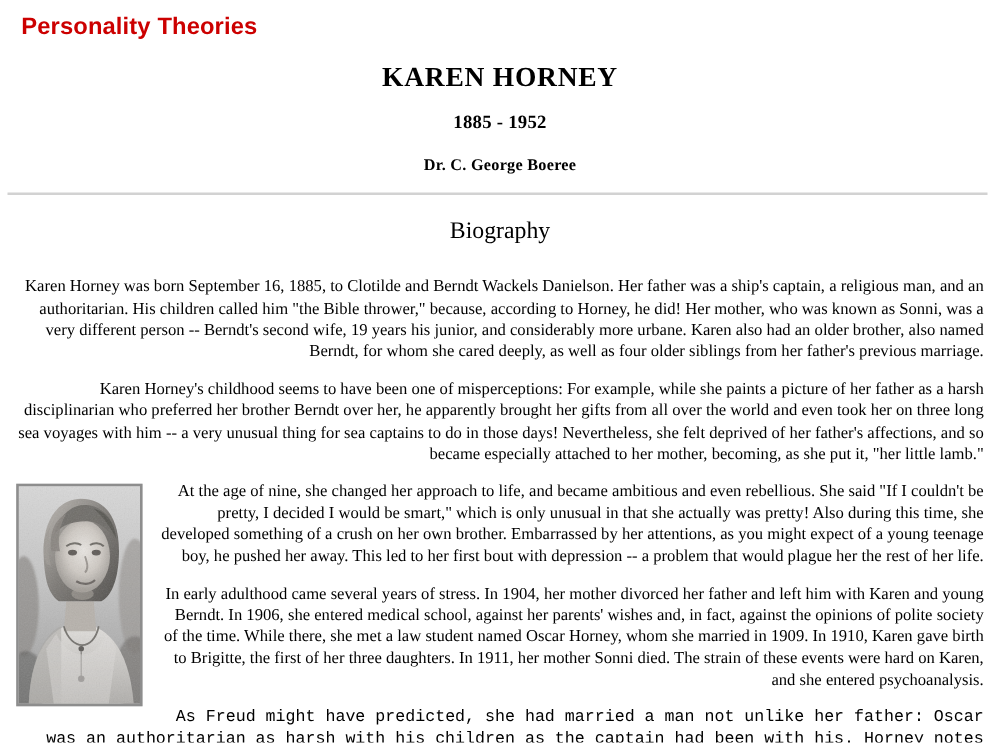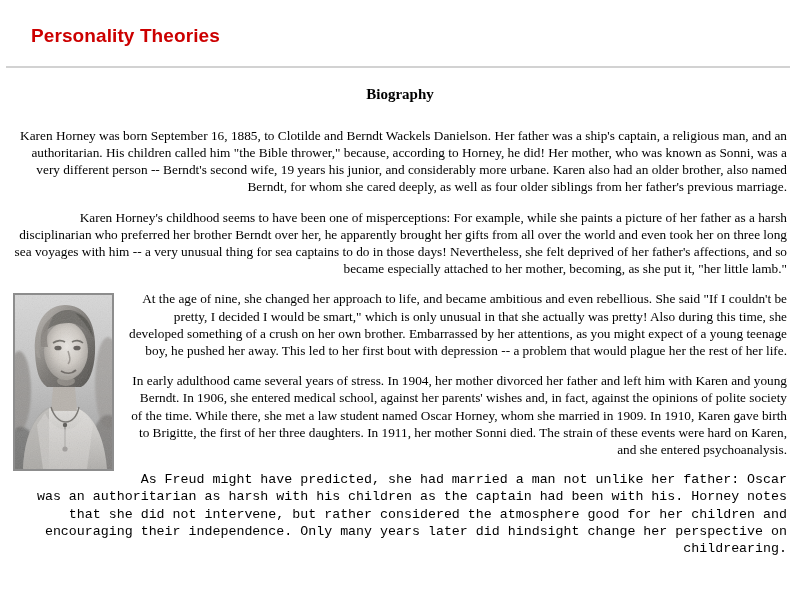--- a/index.html
+++ b/index.html
@@ -19,21 +19,21 @@
 
   .page {
     position: relative;
     width: 800px;
     padding: 0;
     box-sizing: border-box;
   }
 
   
   .site-title {
-    margin: 18px;
+    margin: 4px;
     padding: 7px 0 0 13px;
     font-family: "Liberation Sans", "DejaVu Sans", sans-serif;
     font-size: 19px;
     font-weight: bold;
     color: #cc0000;
     letter-spacing: 0.1px;
     line-height: 1.2;
   }
 
   
@@ -66,22 +66,22 @@
     border: 0;
     border-top: 2px solid #d2d2d2;
     margin: 14px 10px 0 6px;
     height: 0;
   }
 
   
   .section-heading {
     text-align: center;
     margin: 18px 0 0 0;
-    font-size: 15px;
-    font-weight: bold;
+    font-size: 19px;
+    font-weight: normal;
   }
 
   
   .content {
     padding: 0 13px 0 13px;
     margin-top: 24px;
     font-size: 13.3px;
     line-height: 17.2px;
     text-align: right;
   }
@@ -109,20 +109,25 @@
 
   .clearfix::after { content: ""; display: block; clear: both; }
 </style>
 </head>
 <body>
 
 <div class="page">
 
   <h1 class="site-title">Personality Theories</h1>
 
+  <div class="masthead">
+    <div class="doc-title">KAREN HORNEY</div>
+    <div class="doc-dates">1885 - 1952</div>
+    <div class="doc-author">Dr. C. George Boeree</div>
+  </div>
 
   <hr class="divider">
 
   <div class="section-heading">Biography</div>
 
   <div class="content clearfix">
 
     <p>Karen Horney was born September 16, 1885, to Clotilde and Berndt Wackels Danielson. Her father was a ship's captain, a religious man, and an authoritarian. His children called him "the Bible thrower," because, according to Horney, he did! Her mother, who was known as Sonni, was a very different person -- Berndt's second wife, 19 years his junior, and considerably more urbane. Karen also had an older brother, also named Berndt, for whom she cared deeply, as well as four older siblings from her father's previous marriage.</p>
 
     <p>Karen Horney's childhood seems to have been one of misperceptions: For example, while she paints a picture of her father as a harsh disciplinarian who preferred her brother Berndt over her, he apparently brought her gifts from all over the world and even took her on three long sea voyages with him -- a very unusual thing for sea captains to do in those days! Nevertheless, she felt deprived of her father's affections, and so became especially attached to her mother, becoming, as she put it, "her little lamb."</p>

